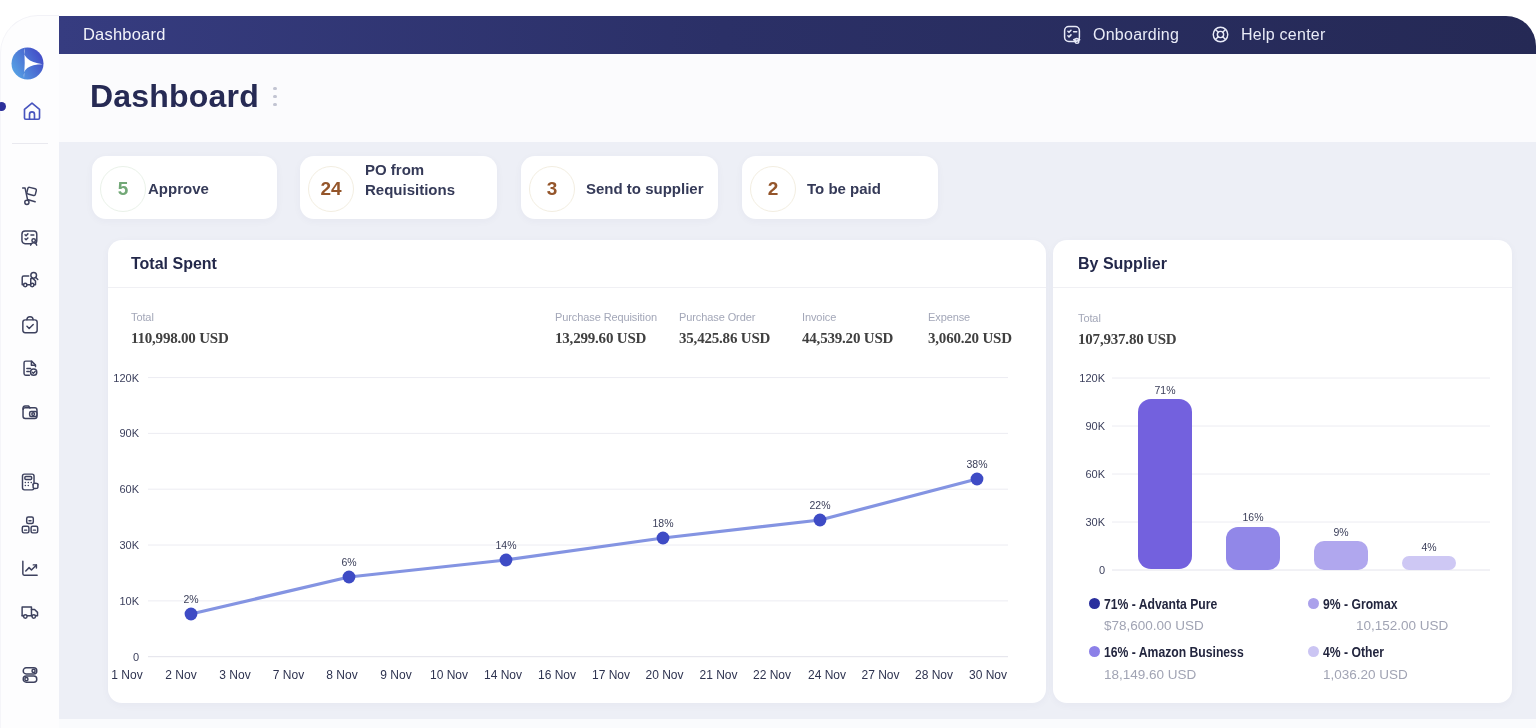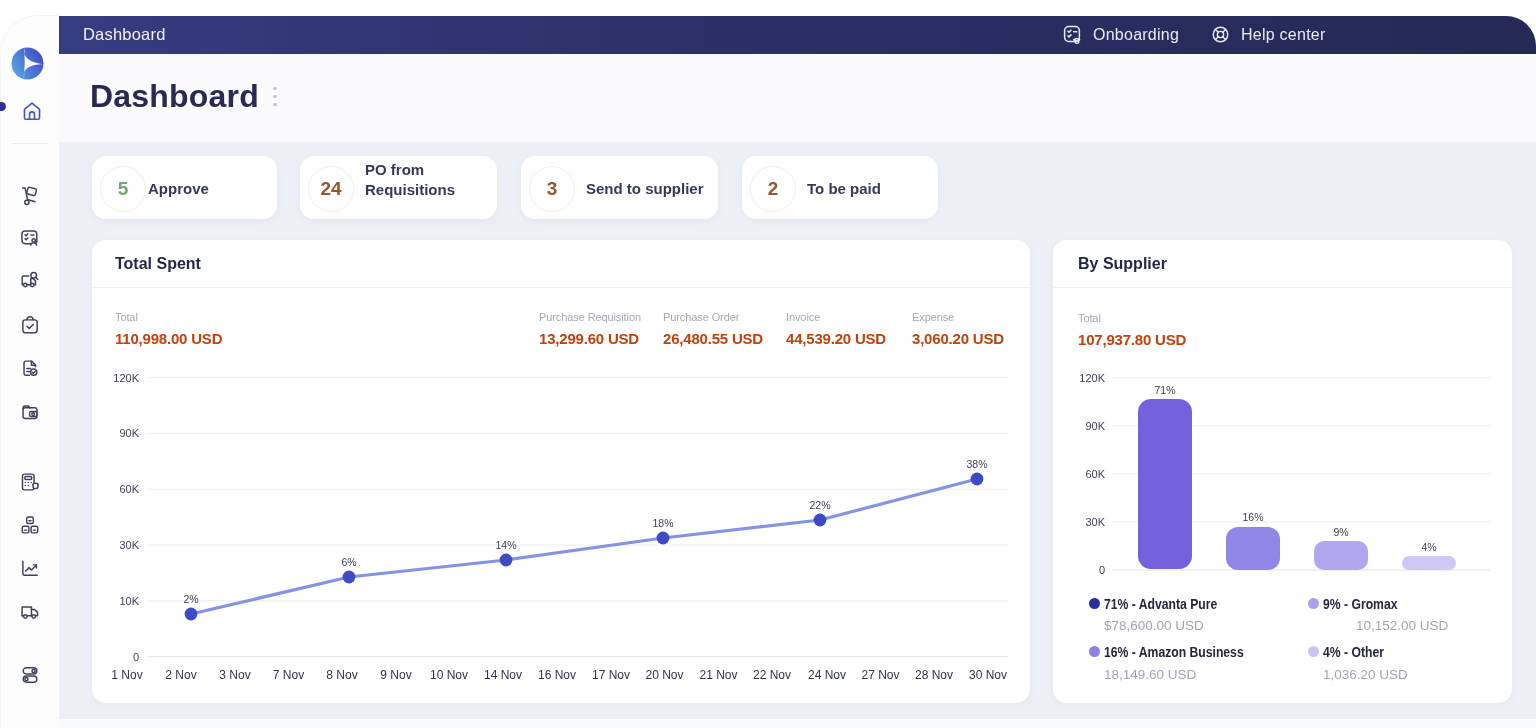--- a/index.html
+++ b/index.html
@@ -29,21 +29,21 @@
 #main { position:absolute; left:59px; top:142px; width:1477px; height:577px; background:#edeff6; }
 #footstrip { position:absolute; left:59px; top:719px; width:1477px; height:9px; background:#fafbfd; }
 .card { position:absolute; background:#fff; border-radius:14px; box-shadow:0 2px 8px rgba(40,40,90,.04); }
 .statnum { width:46px; height:46px; border-radius:50%; position:absolute; left:8px; top:10px; display:flex; align-items:center; justify-content:center; font-size:19px; font-weight:700; }
 .statlbl { position:absolute; left:62px; font-size:15px; font-weight:600; color:#353a58; line-height:20px; }
 .green { border:1.5px solid #eaf2e9; color:#72a877; }
 .orange { border:1.5px solid #f3eee1; color:#94552a; }
 .cardtitle { position:absolute; left:23px; top:15.5px; font-size:16px; font-weight:700; color:#23284a; }
 .carddiv { position:absolute; left:0; top:47.5px; width:100%; height:1px; background:#f0f0f4; }
 .slabel { position:absolute; font-size:11px; letter-spacing:-0.1px; color:#a3a7b8; }
-.sval { position:absolute; font-size:15px; font-weight:700; color:#c2410c; letter-spacing:-0.2px; }
+.sval { position:absolute; font-size:15px; font-weight:700; color:#404040; letter-spacing:-0.2px;font-family:Liberation Serif, serif; }
 .legname { position:absolute; font-size:14.5px; font-weight:700; color:#23263f; transform:scaleX(0.84); transform-origin:left center; white-space:nowrap; }
 .legval { position:absolute; font-size:13.5px; color:#a1a4b4; }
 .legdot { position:absolute; width:11px; height:11px; border-radius:50%; }
 </style>
 </head>
 <body>
 
 <div id="navbar">
   <div id="nav-title">Dashboard</div>
   <div class="nav-item" style="left:1003px;">
@@ -189,29 +189,29 @@
 </div>
 <div class="card" style="left:521px; top:156px; width:197px; height:63px;">
   <div class="statnum orange">3</div>
   <div class="statlbl" style="top:23px; left:65px;">Send to supplier</div>
 </div>
 <div class="card" style="left:742px; top:156px; width:196px; height:63px;">
   <div class="statnum orange">2</div>
   <div class="statlbl" style="top:23px; left:65px;">To be paid</div>
 </div>
 
-<div class="card" style="left:92px; top:239.5px; width:938px; height:463.5px;">
+<div class="card" style="left:108px; top:239.5px; width:938px; height:463.5px;">
   <div class="cardtitle">Total Spent</div>
   <div class="carddiv"></div>
   <div class="slabel" style="left:23px; top:71px;">Total</div>
   <div class="sval" style="left:23px; top:90px;">110,998.00 USD</div>
   <div class="slabel" style="left:447px; top:71px;">Purchase Requisition</div>
   <div class="sval" style="left:447px; top:90px;">13,299.60 USD</div>
   <div class="slabel" style="left:571px; top:71px;">Purchase Order</div>
-  <div class="sval" style="left:571px; top:90px;">26,480.55 USD</div>
+  <div class="sval" style="left:571px; top:90px;">35,425.86 USD</div>
   <div class="slabel" style="left:694px; top:71px;">Invoice</div>
   <div class="sval" style="left:694px; top:90px;">44,539.20 USD</div>
   <div class="slabel" style="left:820px; top:71px;">Expense</div>
   <div class="sval" style="left:820px; top:90px;">3,060.20 USD</div>
 </div>
 <svg class="abs" style="left:92px; top:360px;" width="938" height="330" viewBox="92 360 938 330">
   <g stroke="#ececf2" stroke-width="1">
     <line x1="148" y1="377.6" x2="1008" y2="377.6"></line>
     <line x1="148" y1="433.4" x2="1008" y2="433.4"></line>
     <line x1="148" y1="489.2" x2="1008" y2="489.2"></line>

